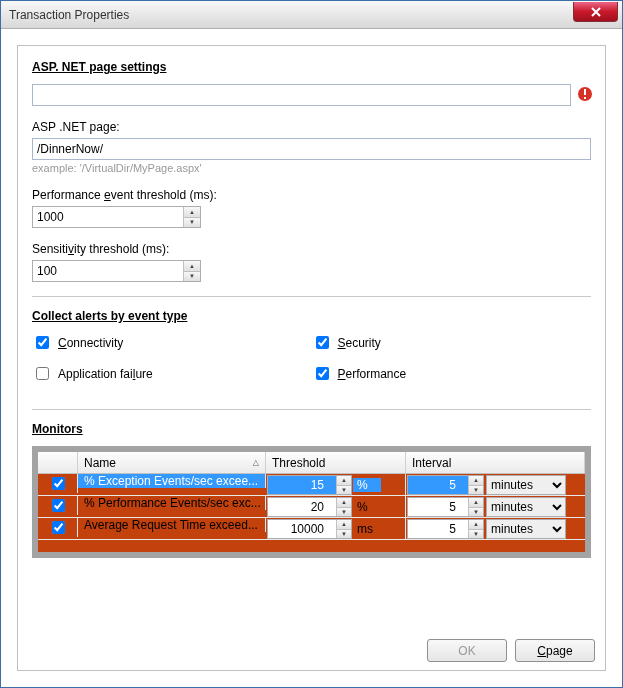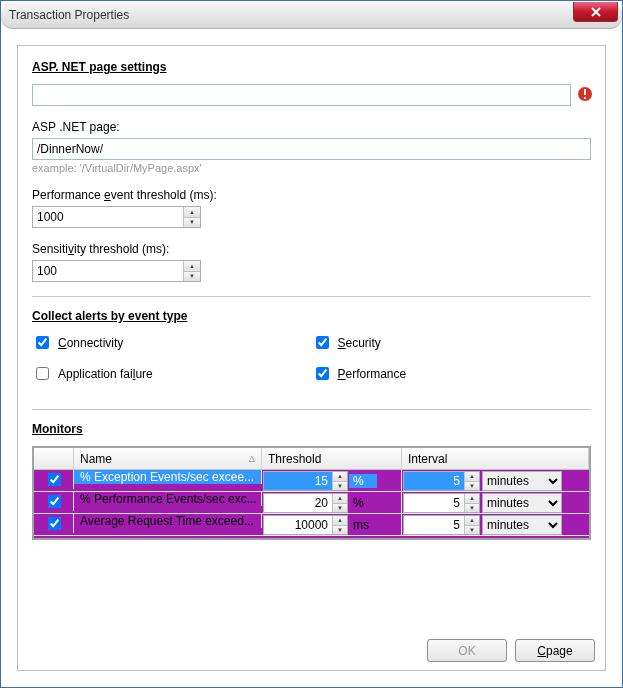--- a/index.html
+++ b/index.html
@@ -15,21 +15,20 @@
     position: relative;
   }
   .titlebar {
     height: 28px;
     background: linear-gradient(to bottom, #f8f8f8 0%, #e8e8e8 50%, #d8d8d8 100%);
     border-bottom: 1px solid #b0b0b0;
     display: flex;
     align-items: center;
     padding-left: 8px;
     position: relative;
-    border-radius: 12px;
   }
   .titlebar .title { color: #333; font-size: 12px; }
   .close-btn {
     position: absolute; right: 4px; top: 1px;
     width: 45px; height: 20px;
     background: linear-gradient(to bottom, #e68 0%, #c8192a 50%, #a01020 100%);
     border: 1px solid #803030;
     border-top: none;
     border-radius: 0 0 4px 4px;
     display: flex; align-items: center; justify-content: center;
@@ -85,22 +84,22 @@
     flex: 1; display: flex; align-items: center; justify-content: center;
     background: linear-gradient(#f8f8f8,#e0e0e0);
     font-size: 6px; cursor: pointer; color: #444;
   }
   .spinner-btns div:first-child { border-bottom: 1px solid #c0c0c0; }
   hr.sep { border: none; border-top: 1px solid #c8c8c8; margin: 14px 0 12px 0; }
   .checks { display: flex; flex-wrap: wrap; }
   .check-item { width: 50%; margin-bottom: 12px; display: flex; align-items: center; gap: 6px; }
   input[type=checkbox] { width: 13px; height: 13px; }
   .monitors-box {
-    border: 2px solid #a3a3a3; background: #a21caf;
-    height: 94px; overflow: hidden;
+    border: 6px solid #a3a3a3; background: #c2410c;
+    height: 112px; overflow: hidden;
   }
   .mon-header {
     display: flex; height: 22px; background: linear-gradient(#fdfdfd,#ebebeb);
     border-bottom: 1px solid #c0c0c0; font-size: 12px;
   }
   .mon-header > div {
     border-right: 1px solid #d0d0d0;
     display: flex; align-items: center; padding: 0 6px;
     position: relative;
   }
@@ -119,21 +118,21 @@
   .mon-row.sel .cell-interval-input input { background: #3399ff; color: #fff; }
   .mon-row > div { display: flex; align-items: center; }
   .cell-check { width: 40px; justify-content: center; border-right: 1px solid #e8e8e8; }
   .cell-name { width: 188px; padding: 0 6px; border-right: 1px solid #e8e8e8; overflow: hidden; white-space: nowrap; text-overflow: ellipsis; }
   .cell-thresh { width: 140px; padding: 0; border-right: 1px solid #e8e8e8; }
   .cell-int { flex: 1; padding: 0; }
   .mini-spin {
     display: flex; height: 20px; margin: 1px; border: 1px solid #abadb3; background: #fff;
   }
   .mini-spin input {
-    border: none; width: 68px; text-align: right; padding: 0 4px; font: inherit; outline: none;
+    border: none; width: 68px; text-align: right; padding: 0 12px; font: inherit; outline: none;
   }
   .mini-spin .sbtns { width: 15px; display: flex; flex-direction: column; border-left: 1px solid #c0c0c0; }
   .mini-spin .sbtns div { flex:1; font-size:6px; display:flex; align-items:center; justify-content:center; background:linear-gradient(#f8f8f8,#e0e0e0); cursor:pointer; color:#444;}
   .mini-spin .sbtns div:first-child { border-bottom: 1px solid #c0c0c0; }
   .unit { width: 28px; padding-left: 4px; }
   .mini-select {
     height: 20px; margin: 1px; font: inherit; border: 1px solid #abadb3; width: 80px;
   }
   .cell-thresh-input { display:flex; align-items:center; width:100%; }
   .cell-interval-input { display:flex; align-items:center; width:100%; }

